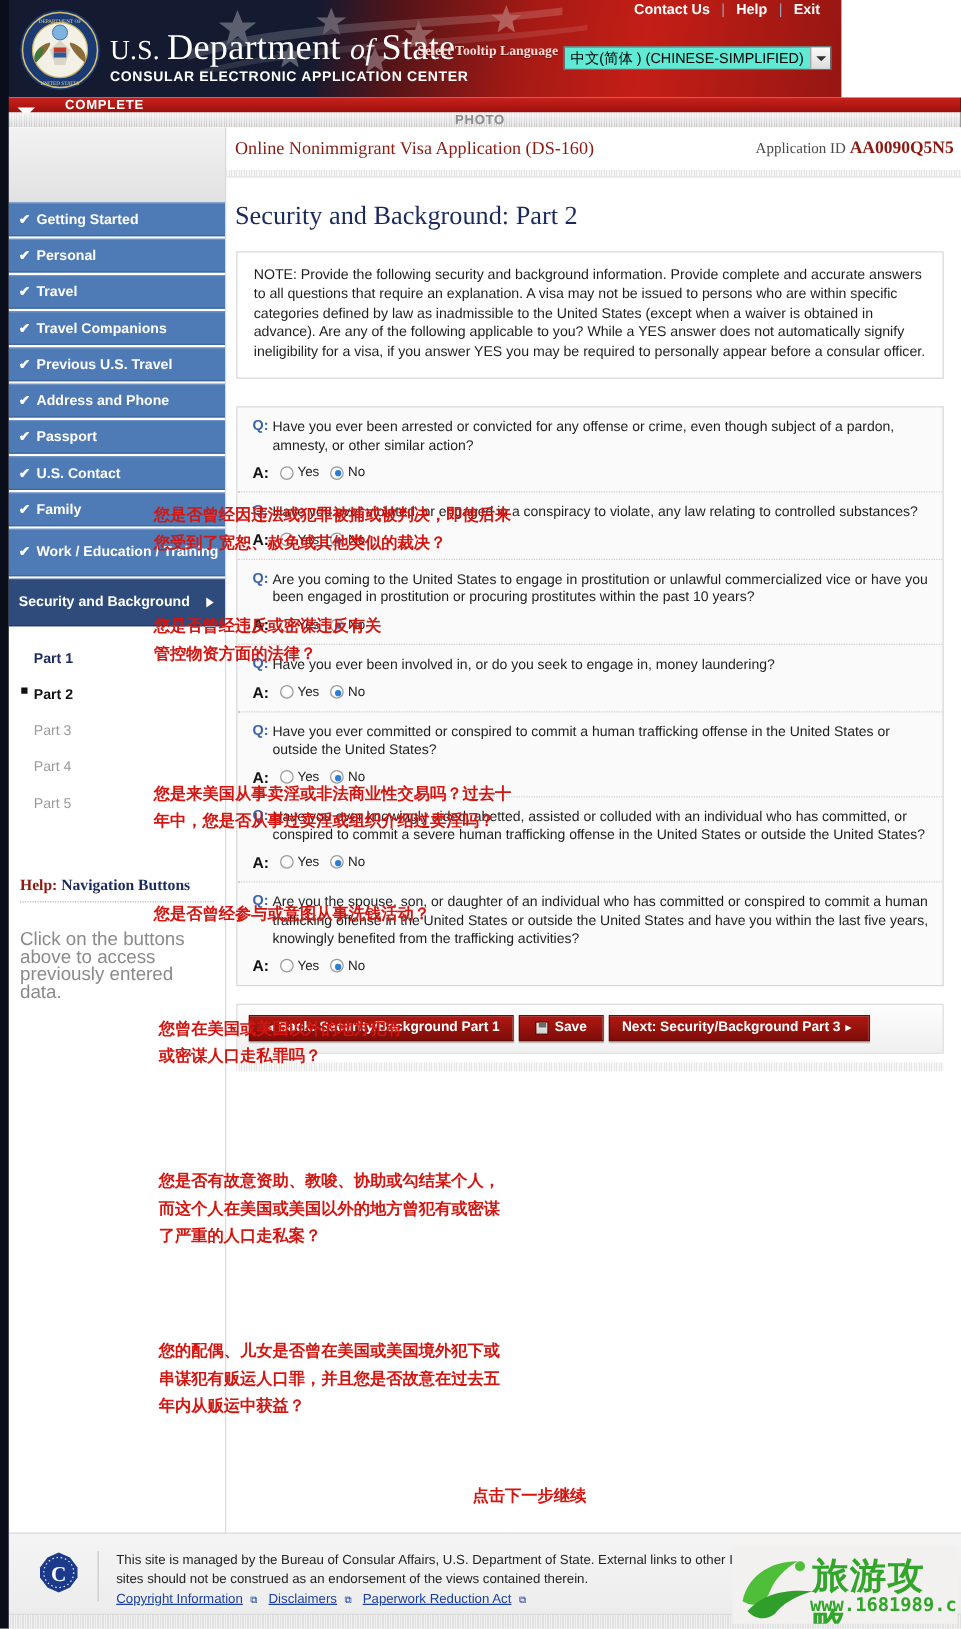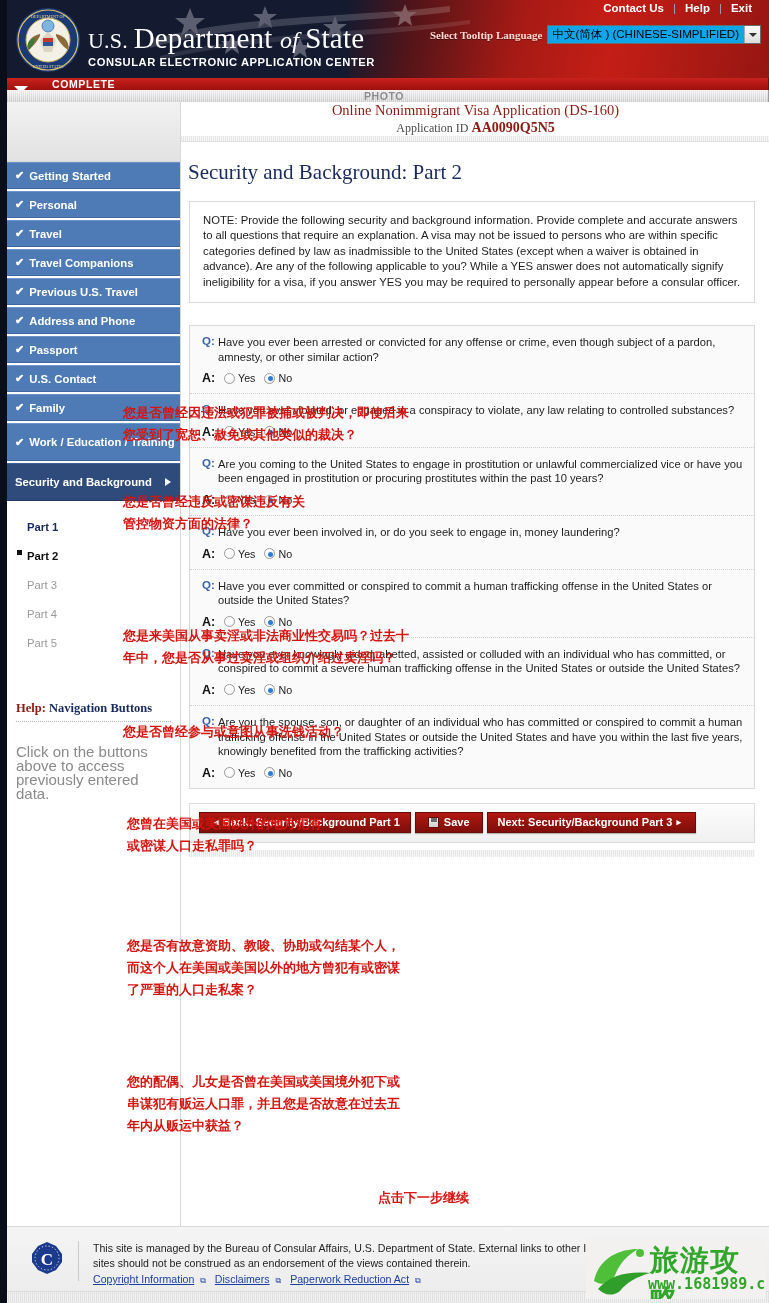--- a/index.html
+++ b/index.html
@@ -13,21 +13,21 @@
   }
 
   
   #left-rail {
     position:absolute; left:0; top:0; width:7px; height:1303px;
     background:#0a0d1a; z-index:40;
   }
 
   
   #header {
-    position:relative; width:769px; height:78px;
+    position:relative; width:673px; height:78px;
     background:#1a1f35;
     overflow:hidden;
   }
   #header-bg {
     position:absolute; inset:0;
     background:
       radial-gradient(ellipse 260px 90px at 330px 52px, rgba(255,255,255,0.13), rgba(255,255,255,0) 70%),
       linear-gradient(100deg,#11172b 0%,#141a30 34%,#3a1a20 46%,#7d1a17 57%,#a61a14 66%,#c3built 0%),
       #141a30;
     background-color:#141a30;
@@ -72,23 +72,24 @@
     position:absolute; right:8px; top:25px; z-index:6;
     display:flex; align-items:center; gap:5px;
   }
   #tooltip-lang .lbl {
     font-family:"Liberation Serif", serif;
     font-size:11px; color:#ffd9d4; font-weight:bold;
     text-shadow:0 1px 0 rgba(0,0,0,.4);
   }
   .select-box {
     display:flex; align-items:center;
-    background:#0ea5e9; border:1px solid #6b6b6b;
+    background:#5eead4; border:1px solid #6b6b6b;
     height:19px; font-size:11.5px; color:#000;
     padding:0 0 0 4px;
+    margin-top:12px;
   }
   .select-box .val { padding-right:5px; white-space:nowrap; font-family:"Liberation Sans", sans-serif;}
   .select-box .arrow {
     width:16px; height:17px; border-left:1px solid #a9a9a9;
     background:linear-gradient(#fbfbfb,#dcdcdc);
     display:flex; align-items:center; justify-content:center;
   }
   .select-box .arrow i {
     width:0;height:0;border-left:4px solid transparent;border-right:4px solid transparent;
     border-top:4px solid #333; display:block;
@@ -181,21 +182,20 @@
   }
 
   
   #main {
     position:absolute; left:180px; top:0; width:589px; height:1148px;
     background:#ffffff; border-left:1px solid #d9d9d9;
   }
   #app-strip {
     height:34px; display:flex; align-items:center; justify-content:space-between;
     padding:0 6px 0 7px;
-    flex-direction:column;
   }
   #app-title {
     font-family:"Liberation Serif", serif; font-size:14.5px; color:#8b1a12;
   }
   #app-id {
     font-family:"Liberation Serif", serif; font-size:12px; color:#4a4a4a;
   }
   #app-id b { font-size:14px; color:#8b1a12; }
   #strip-rule {
     height:6px;

